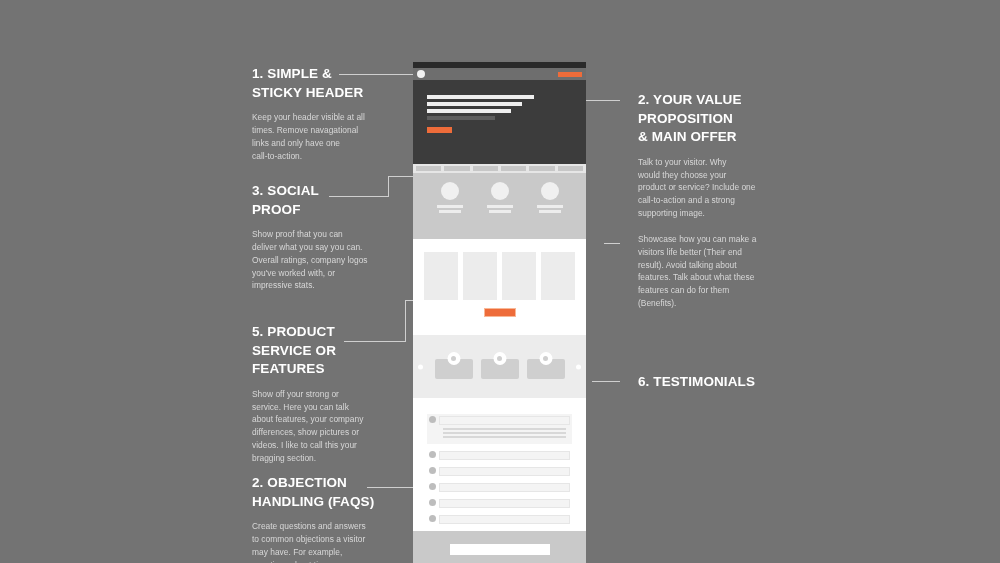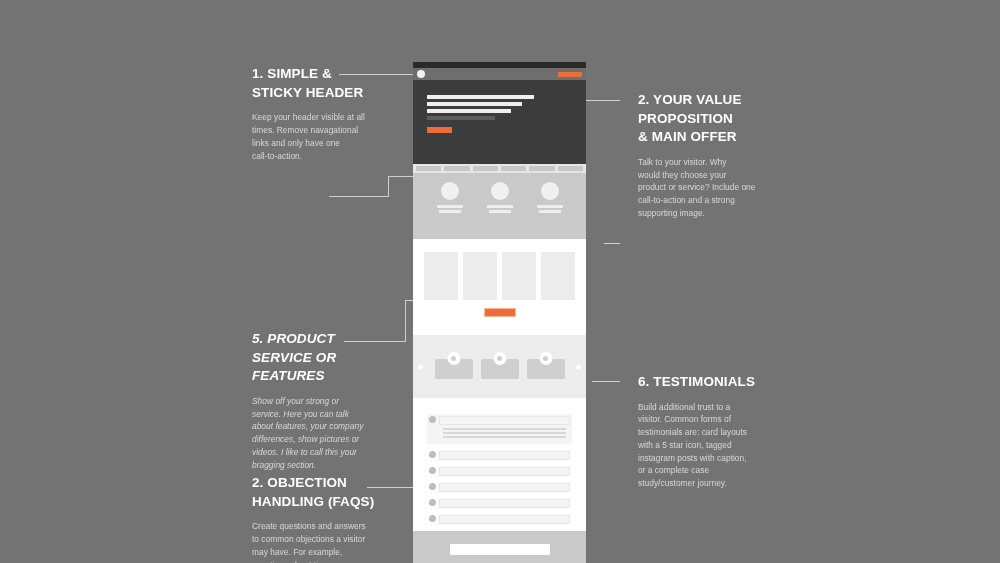--- a/index.html
+++ b/index.html
@@ -290,22 +290,31 @@
 
   <div class="ann col-left" style="top:65px;">
     <h2 class="ann-title">1. SIMPLE &amp;
 STICKY HEADER</h2>
     <p class="ann-body">Keep your header visible at all
 times. Remove navagational
 links and only have one
 call-to-action.</p>
   </div>
 
-
-  <div class="ann col-left" style="top:330px;font-style:italic;">
+  <div class="ann col-left" style="top:182px;">
+    <h2 class="ann-title">3. SOCIAL
+PROOF</h2>
+    <p class="ann-body">Show proof that you can
+deliver what you say you can.
+Overall ratings, company logos
+you've worked with, or
+impressive stats.</p>
+  </div>
+
+  <div class="ann col-left" style="top:323px;">
     <h2 class="ann-title">5. PRODUCT
 SERVICE OR
 FEATURES</h2>
     <p class="ann-body">Show off your strong or
 service. Here you can talk
 about features, your company
 differences, show pictures or
 videos. I like to call this your
 bragging section.</p>
   </div>
@@ -324,31 +333,30 @@
 PROPOSITION
 &amp; MAIN OFFER</h2>
     <p class="ann-body">Talk to your visitor. Why
 would they choose your
 product or service? Include one
 call-to-action and a strong
 supporting image.</p>
   </div>
 
   <div class="ann col-right" style="top:233px;">
+    <p class="ann-body">Showcase how you can make a
+visitors life better (Their end
+result). Avoid talking about
+features. Talk about what these
+features can do for them
+(Benefits).</p>
   </div>
 
   <div class="ann col-right" style="top:373px;">
     <h2 class="ann-title">6. TESTIMONIALS</h2>
-    <p class="ann-body">Build additional trust to a
-visitor. Common forms of
-testimonials are: card layouts
-with a 5 star icon, tagged
-instagram posts with caption,
-or a complete case
-study/customer journey.</p>
   </div>
 
   <div class="mock">
 
     <div class="mock-topbar"></div>
 
     <div class="sec-header">
       <div class="navbar">
         <div class="nav-logo"></div>
         <div class="nav-cta"></div>

